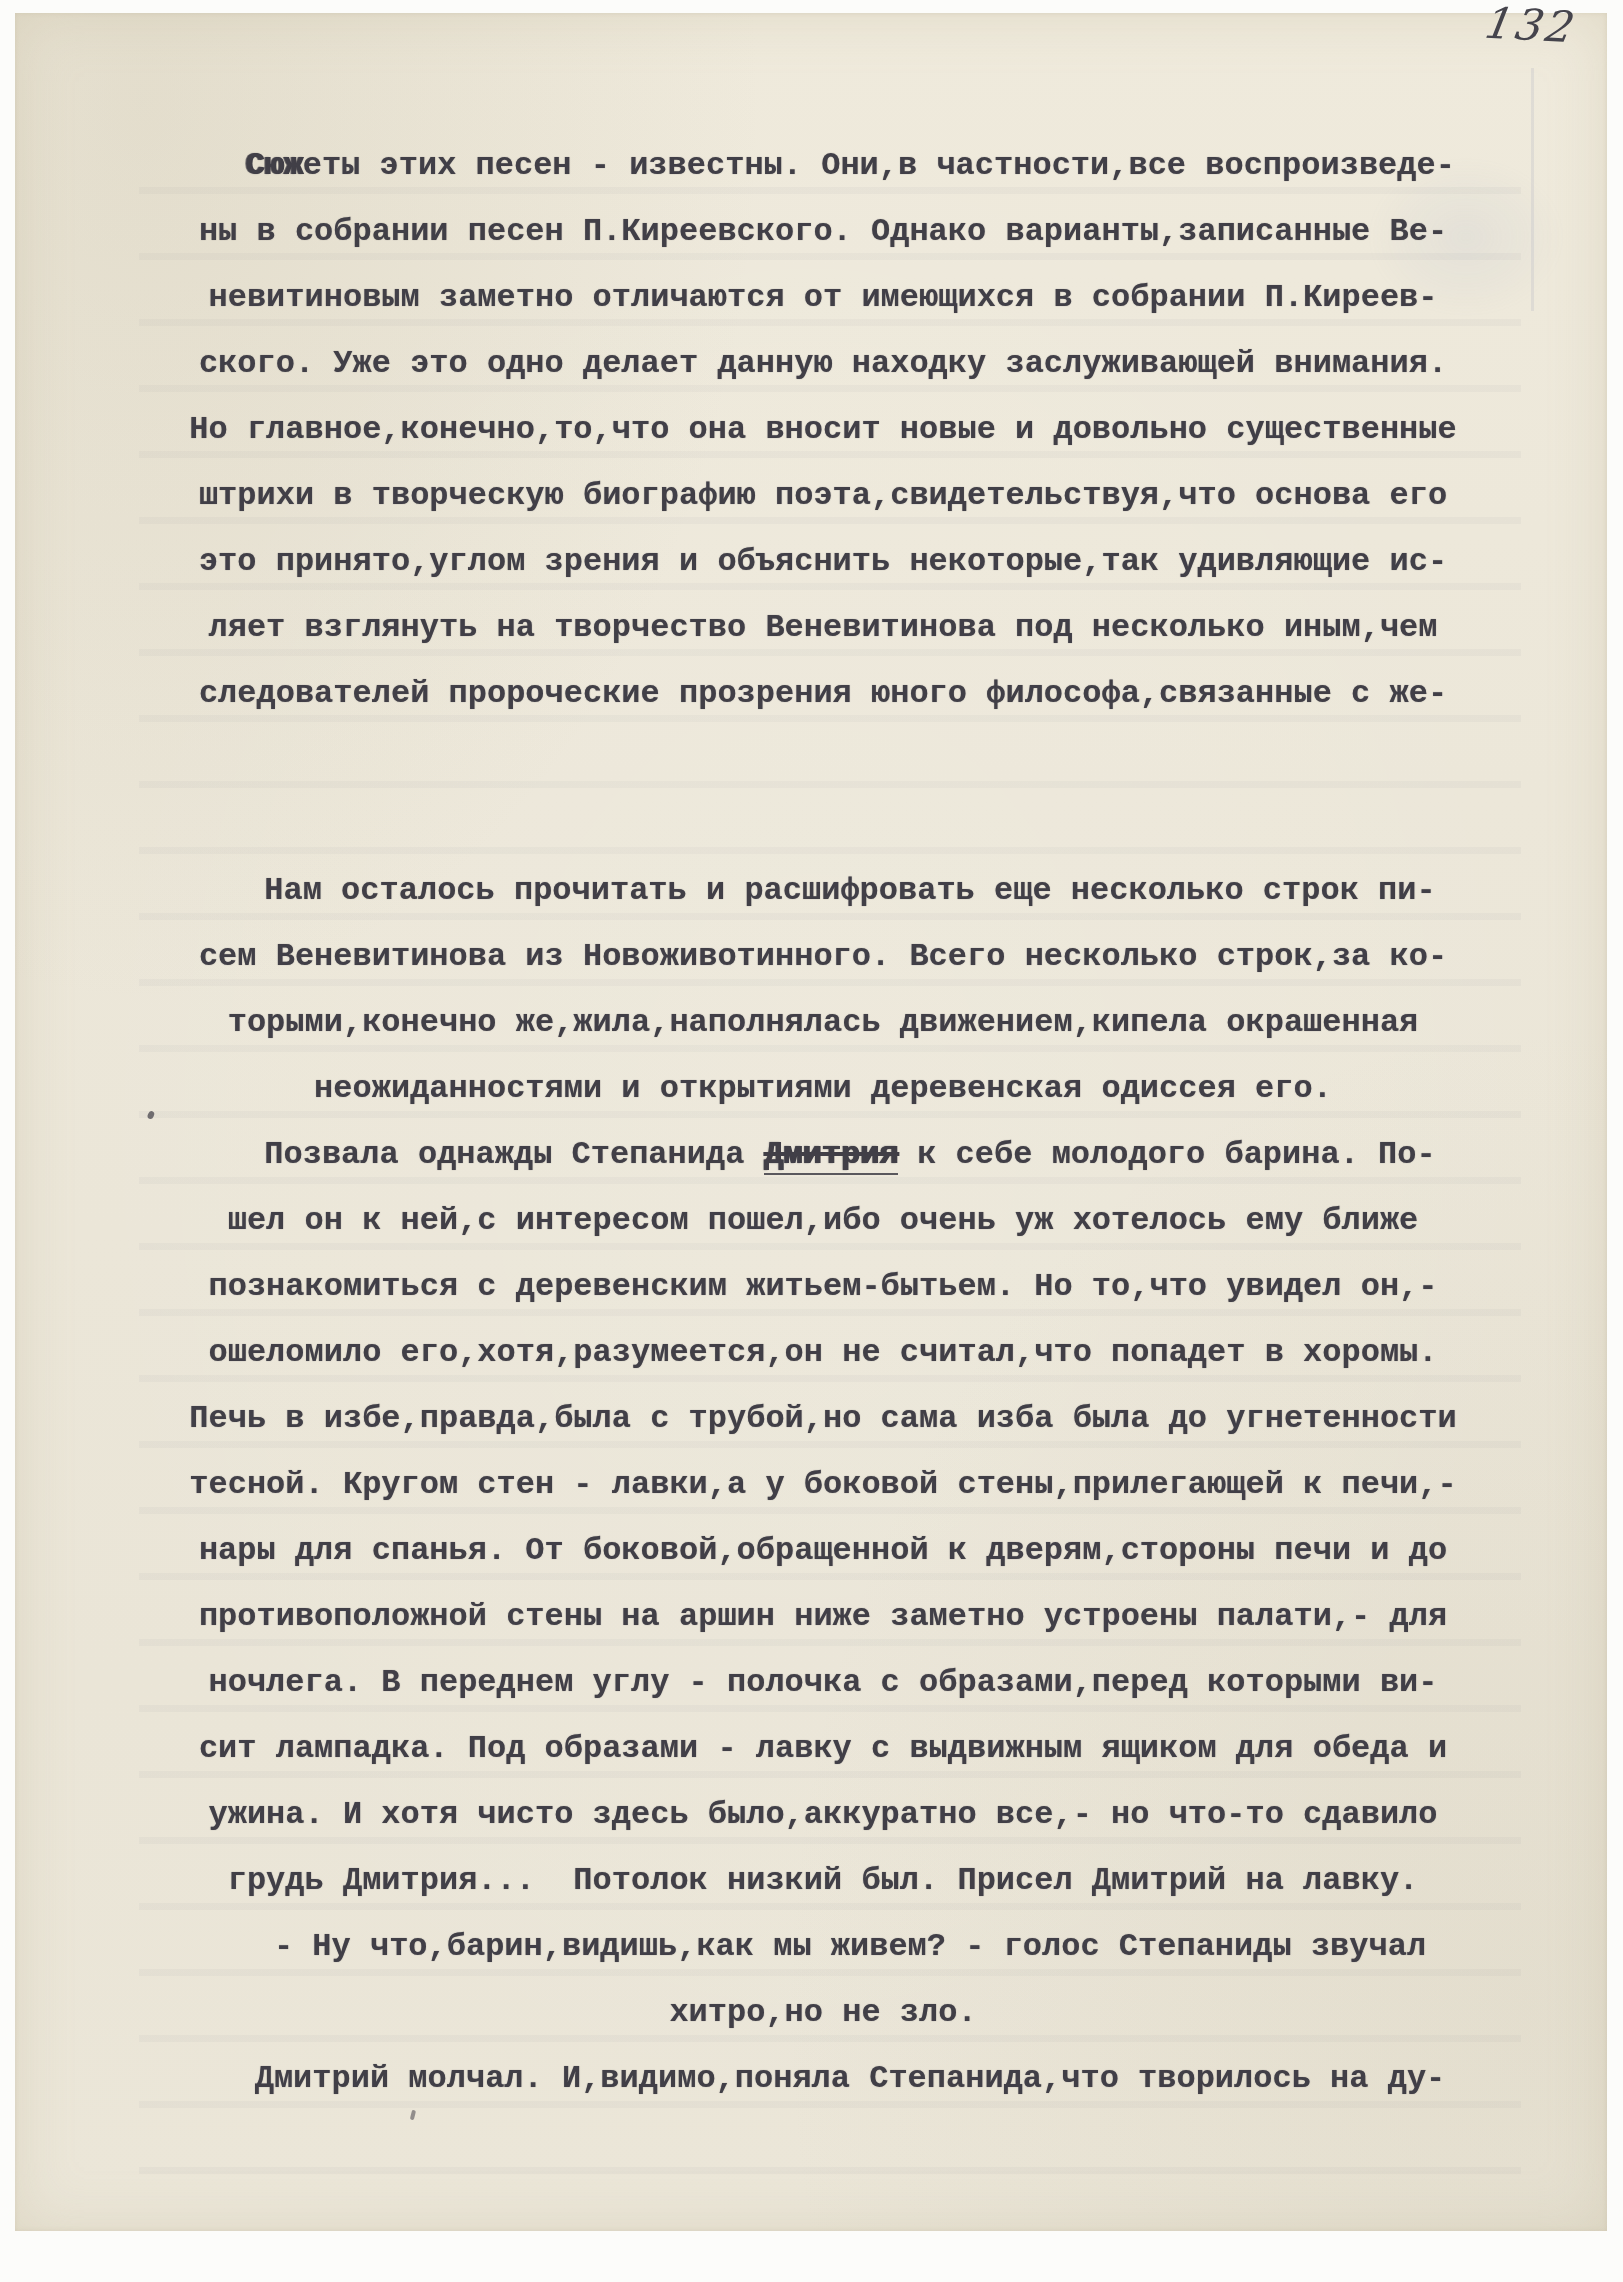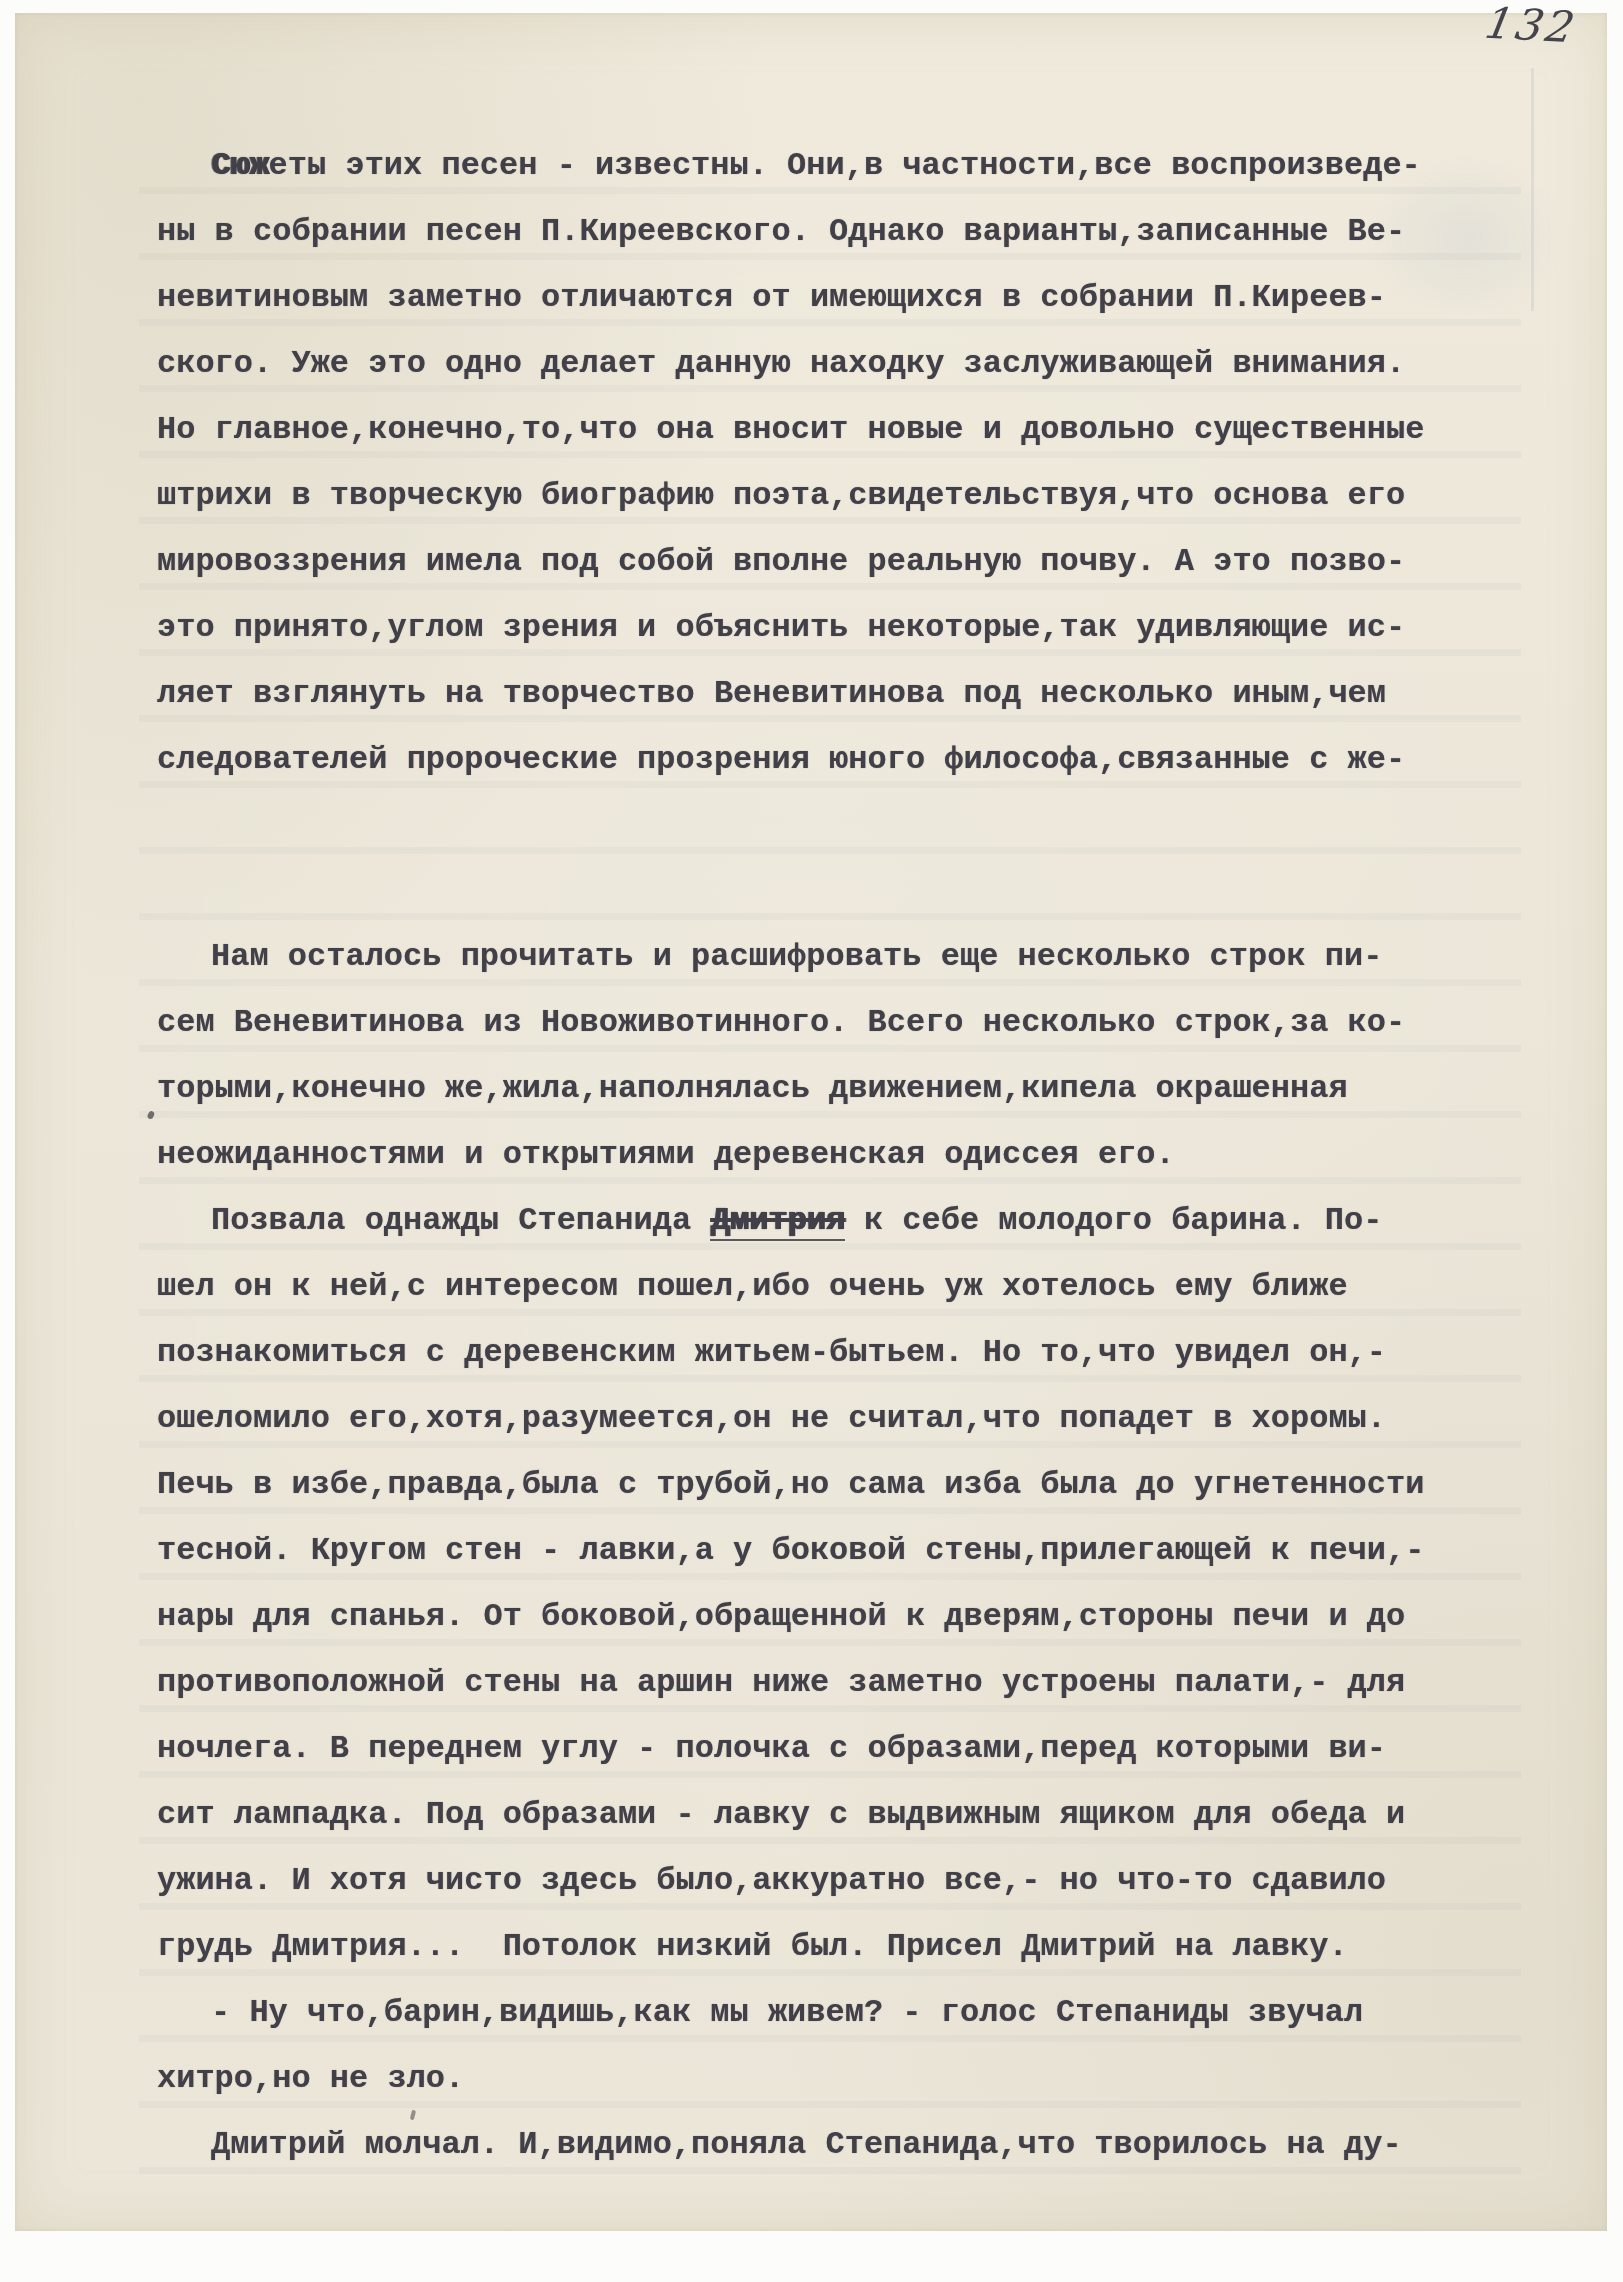--- a/index.html
+++ b/index.html
@@ -48,20 +48,21 @@
     position:absolute; left:157px; top:133px; width:1332px;
     font-family:"Liberation Mono","DejaVu Sans Mono", monospace;
     font-size:32px;
     font-weight:bold;
     color:#413f47;
     text-shadow:0 0 1.1px rgba(64,62,70,0.5);
   }
   .line {
     height:66px; line-height:66px;
     white-space:pre;
+    text-align:center;
   }
   .line.first { text-indent:54px; }
   .paragraph.section-break { margin-top:131px; }
   .strike {
     position:relative;
     text-decoration:line-through;
     text-decoration-thickness:3.8px;
     border-bottom:2.9px solid rgba(64,62,70,0.85);
     text-shadow:1.4px 0 0 currentColor, 0 0 1.4px rgba(64,62,70,0.8);
   }
@@ -105,21 +106,20 @@
 <div class="page-number">132</div>
 
 <div class="text-block">
     <div class="paragraph">
       <div class="line first"><span class="overtyped">Сюж</span><span>еты этих песен - известны. Они,в частности,все воспроизведе-</span></div>
       <div class="line"><span>ны в собрании песен П.Киреевского. Однако варианты,записанные Ве-</span></div>
       <div class="line"><span>невитиновым заметно отличаются от имеющихся в собрании П.Киреев-</span></div>
       <div class="line"><span>ского. Уже это одно делает данную находку заслуживающей внимания.</span></div>
       <div class="line"><span>Но главное,конечно,то,что она вносит новые и довольно существенные</span></div>
       <div class="line"><span>штрихи в творческую биографию поэта,свидетельствуя,что основа его</span></div>
-      <div class="line"><span>мировоззрения имела под собой вполне реальную почву. А это позво-</span></div>
       <div class="line"><span>это принято,углом зрения и объяснить некоторые,так удивляющие ис-</span></div>
       <div class="line"><span>ляет взглянуть на творчество Веневитинова под несколько иным,чем</span></div>
       <div class="line"><span>следователей пророческие прозрения юного философа,связанные с же-</span></div>
     </div>
     <div class="paragraph section-break">
       <div class="line first"><span>Нам осталось прочитать и расшифровать еще несколько строк пи-</span></div>
       <div class="line"><span>сем Веневитинова из Новоживотинного. Всего несколько строк,за ко-</span></div>
       <div class="line"><span>торыми,конечно же,жила,наполнялась движением,кипела окрашенная</span></div>
       <div class="line"><span>неожиданностями и открытиями деревенская одиссея его.</span></div>
     </div>

